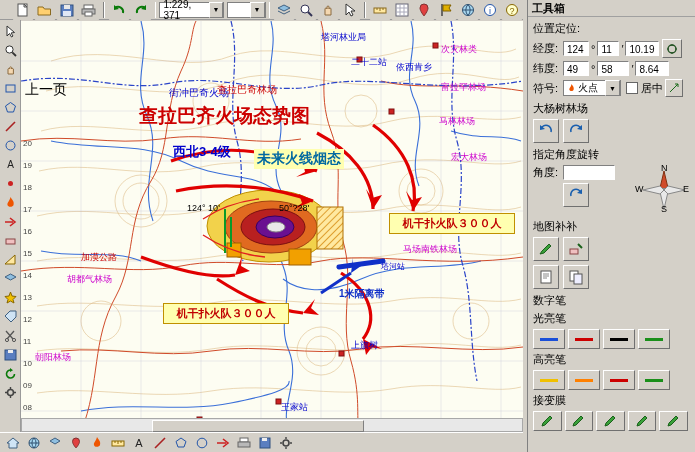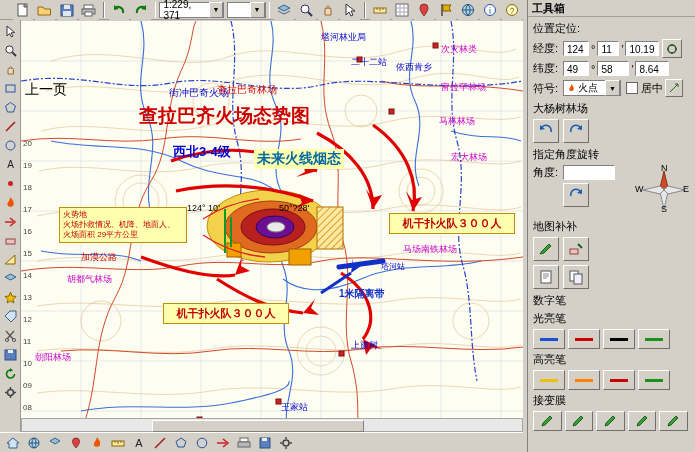--- a/index.html
+++ b/index.html
@@ -429,23 +429,20 @@
 
       <div class="mlabel" style="left:118px;top:82px;font-size:19px;font-weight:bold;color:#cc0000;">查拉巴齐火场态势图</div>
 
       <div class="mlabel" style="left:152px;top:122px;font-size:13px;font-weight:bold;color:#0000cc;">西北3-4级</div>
 
       <div class="mlabel" style="left:233px;top:128px;font-size:14px;font-weight:bold;color:#0369a1;background:#ffffb0;padding:1px 3px;">未来火线烟态</div>
 
       <div class="mlabel" style="left:166px;top:182px;font-size:9px;color:#000;">124° 10'</div>
       <div class="mlabel" style="left:258px;top:182px;font-size:9px;color:#000;">50°?28'</div>
 
-      <div class="callout" style="left:38px;top:186px;width:120px;white-space:pre-line;">火势地
-火场扑救情况、机降、地面人、
-火场面积 29平方公里</div>
 
       <div class="callout" style="left:368px;top:192px;width:118px;font-size:11px;font-weight:bold;text-align:center;line-height:15px;">机干扑火队３００人</div>
 
       <div class="callout" style="left:142px;top:282px;width:118px;font-size:11px;font-weight:bold;text-align:center;line-height:15px;">机干扑火队３００人</div>
 
       <div class="mlabel" style="left:318px;top:266px;font-size:10px;font-weight:bold;color:#1030c8;">1米隔离带</div>
 
 
       <div id="places">
           <div class="mlabel" style="left: 148px; top: 65px; color: rgb(0, 0, 204); font-size: 10px;">街冲巴奇火场</div>

